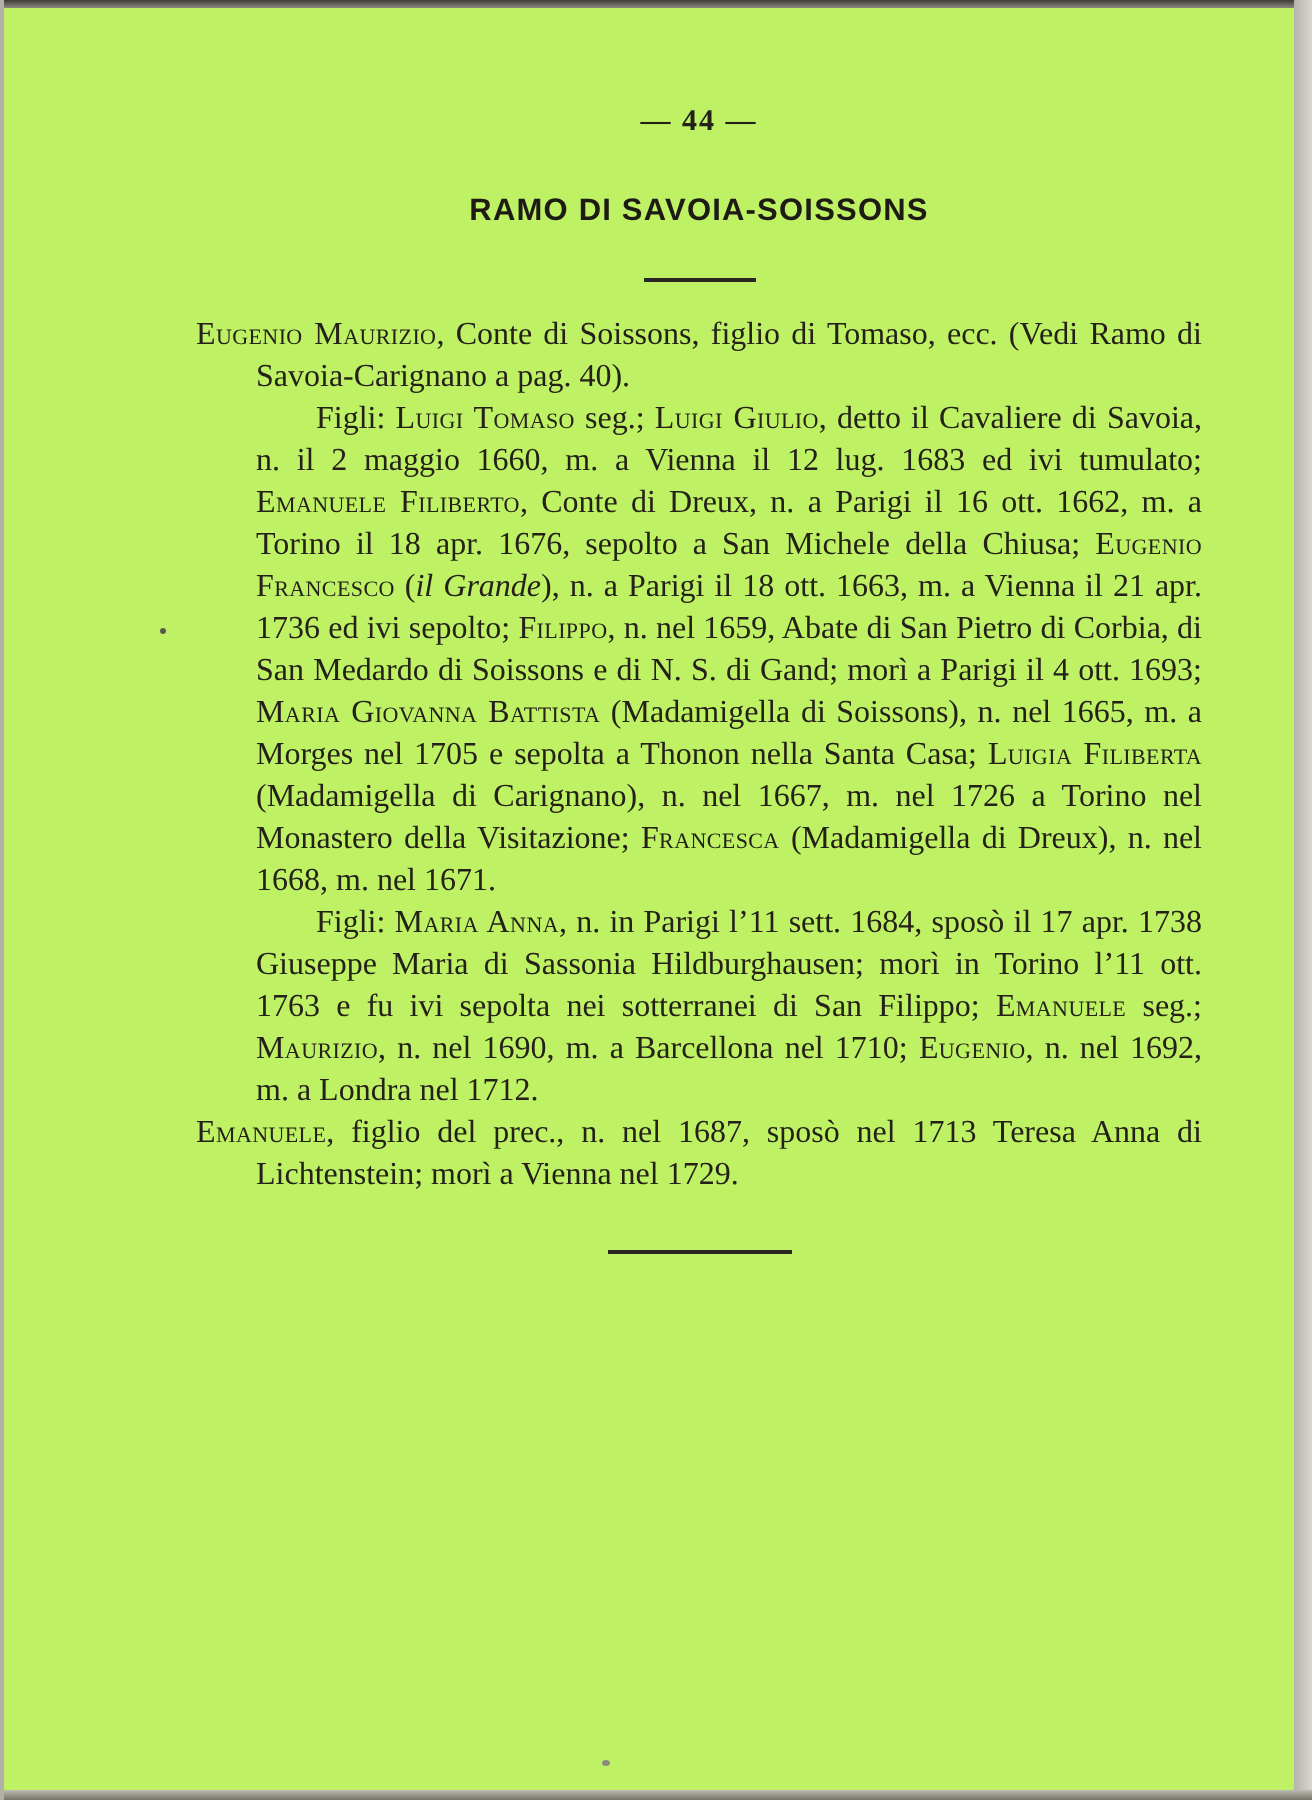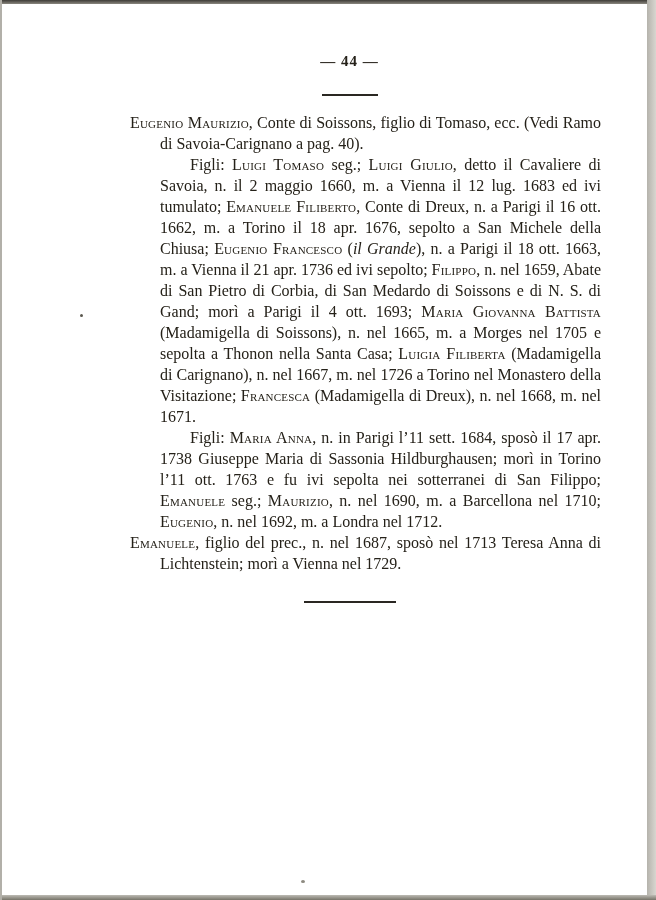--- a/index.html
+++ b/index.html
@@ -3,21 +3,21 @@
 <meta charset="utf-8">
 <style>
   html,body{margin:0;padding:0;}
   body{
     width:656px;height:900px;position:relative;overflow:hidden;
     background:#c8c6c0;
     font-family:"Liberation Serif","DejaVu Serif",serif;
   }
   .page{
     position:absolute;left:2px;top:4px;right:9px;bottom:5px;
-    background:#ffffff;
+    background:#bef264;
   }
   .edge-top{position:absolute;left:0;top:0;width:100%;height:4px;background:linear-gradient(#3e3c37,#8a877f);}
   .edge-right{position:absolute;right:0;top:0;width:9px;height:100%;background:linear-gradient(90deg,#b5b3ac,#d8d6d0);}
   .edge-bottom{position:absolute;left:0;bottom:0;width:100%;height:5px;background:linear-gradient(#bdbbb4,#777469);}
   .edge-left{position:absolute;left:0;top:0;width:2px;height:100%;background:#b2b0a9;}
 
   .column{
     position:absolute;left:96px;right:46px;top:0;
     text-align:center;color:#252119;
   }
@@ -26,21 +26,21 @@
   }
   .title{
     margin:27px 0 0;font-family:"Liberation Sans","DejaVu Sans",sans-serif;
     font-size:15.5px;font-weight:700;letter-spacing:0.6px;color:#1e1b15;
   }
   .rule{background:#2a2722;height:2px;}
   .rule-title{width:56px;margin:24px auto 0;}
   .rule-bottom{width:92px;margin:27px auto 0;}
   .text-block{
     margin-top:16px;text-align:justify;font-size:16px;line-height:21px;
-    hyphens:auto;margin-left:32px;-webkit-hyphens:auto;
+    hyphens:auto;-webkit-hyphens:auto;
   }
   .para{margin:0;padding-left:30px;}
   .para.entry{text-indent:-30px;}
   .para.child{text-indent:30px;}
   .sc{font-variant:small-caps;letter-spacing:0.2px;}
   .it{font-style:italic;}
   .speck{position:absolute;border-radius:50%;}
   .speck-1{left:78px;top:310px;width:3px;height:3px;background:#5b584f;}
   .speck-2{left:299px;top:876px;width:4px;height:3px;background:#8d8a80;}
 </style>
@@ -48,20 +48,21 @@
 <body>
 
 <div class="edge-top"></div>
 <div class="edge-right"></div>
 <div class="edge-bottom"></div>
 <div class="edge-left"></div>
 
 <div class="page">
   <div class="column">
     <div class="page-number">— 44 —</div>
+    <h1 class="title">RAMO DI SAVOIA-SOISSONS</h1>
     <div class="rule rule-title"></div>
     <div class="text-block">
         <p class="para entry"><span class="sc">Eugenio Maurizio</span><span>, Conte di Soissons, figlio di Tomaso, ecc. (Vedi Ramo di Savoia-Carignano a pag. 40).</span></p>
         <p class="para child"><span>Figli: </span><span class="sc">Luigi Tomaso</span><span> seg.; </span><span class="sc">Luigi Giulio</span><span>, detto il Cavaliere di Savoia, n. il 2 maggio 1660, m. a Vienna il 12 lug. 1683 ed ivi tumulato; </span><span class="sc">Emanuele Filiberto</span><span>, Conte di Dreux, n. a Parigi il 16 ott. 1662, m. a Torino il 18 apr. 1676, sepolto a San Michele della Chiusa; </span><span class="sc">Eugenio Francesco</span><span> (</span><span class="it">il Grande</span><span>), n. a Parigi il 18 ott. 1663, m. a Vienna il 21 apr. 1736 ed ivi sepolto; </span><span class="sc">Filippo</span><span>, n. nel 1659, Abate di San Pietro di Corbia, di San Medardo di Soissons e di N. S. di Gand; morì a Parigi il 4 ott. 1693; </span><span class="sc">Maria Giovanna Battista</span><span> (Madamigella di Soissons), n. nel 1665, m. a Morges nel 1705 e sepolta a Thonon nella Santa Casa; </span><span class="sc">Luigia Filiberta</span><span> (Madamigella di Carignano), n. nel 1667, m. nel 1726 a Torino nel Monastero della Visitazione; </span><span class="sc">Francesca</span><span> (Madamigella di Dreux), n. nel 1668, m. nel 1671.</span></p>
         <p class="para child"><span>Figli: </span><span class="sc">Maria Anna</span><span>, n. in Parigi l’11 sett. 1684, sposò il 17 apr. 1738 Giuseppe Maria di Sassonia Hildburghausen; morì in Torino l’11 ott. 1763 e fu ivi sepolta nei sotterranei di San Filippo; </span><span class="sc">Emanuele</span><span> seg.; </span><span class="sc">Maurizio</span><span>, n. nel 1690, m. a Barcellona nel 1710; </span><span class="sc">Eugenio</span><span>, n. nel 1692, m. a Londra nel 1712.</span></p>
         <p class="para entry"><span class="sc">Emanuele</span><span>, figlio del prec., n. nel 1687, sposò nel 1713 Teresa Anna di Lichtenstein; morì a Vienna nel 1729.</span></p>
       </div>
     <div class="rule rule-bottom"></div>
   </div>
   <div class="speck speck-1"></div>

